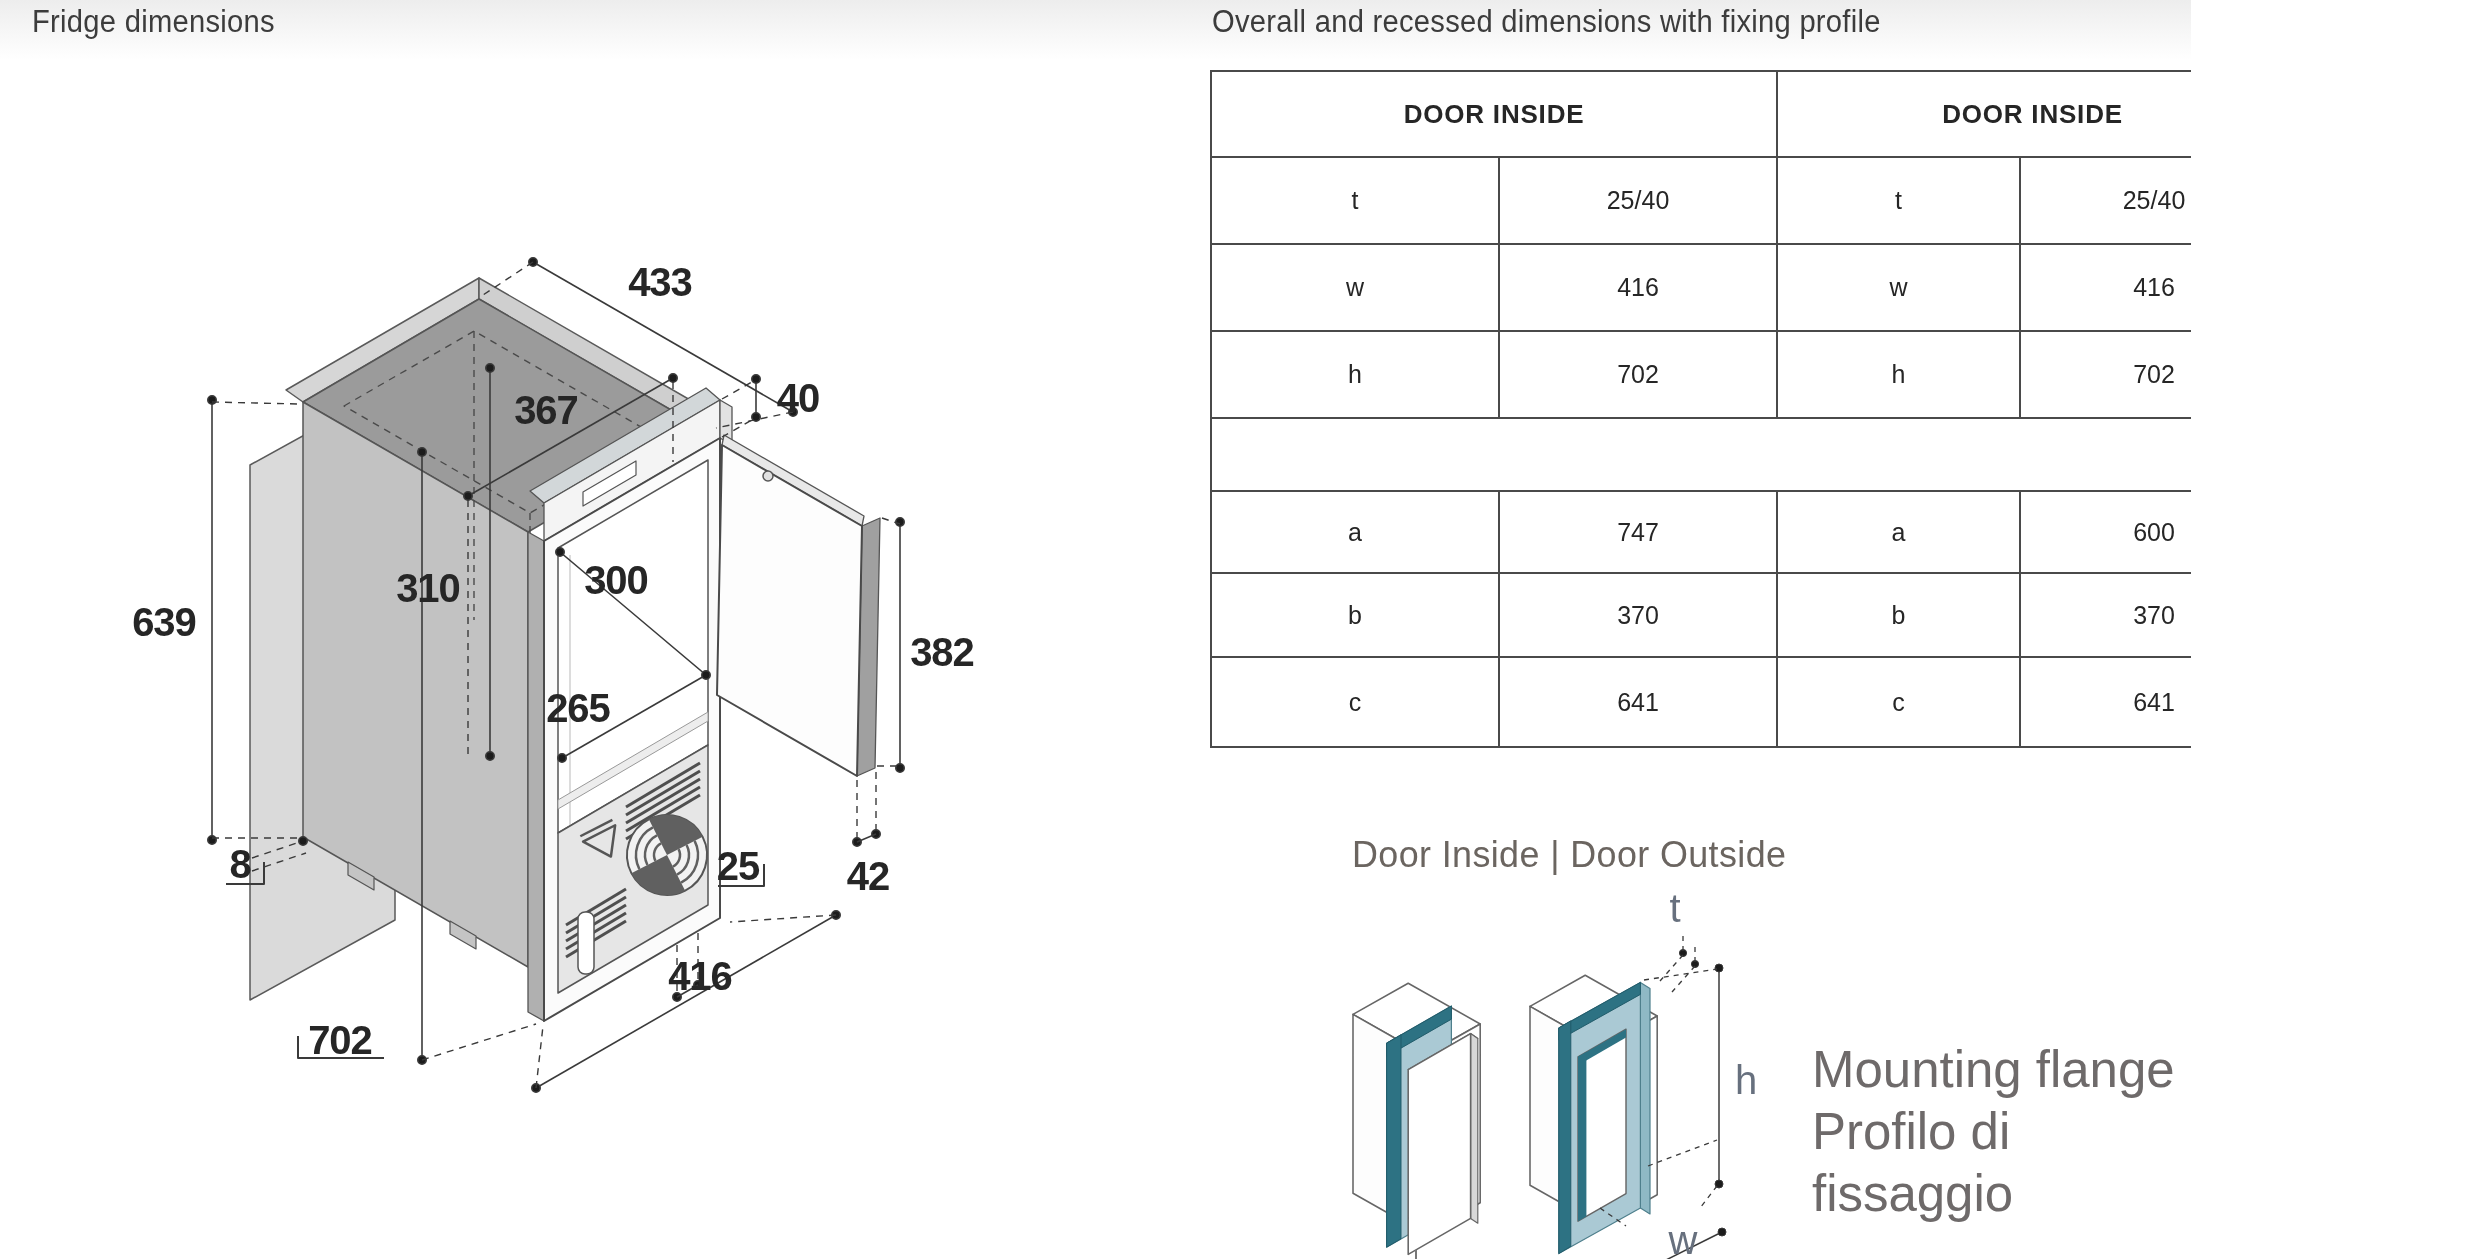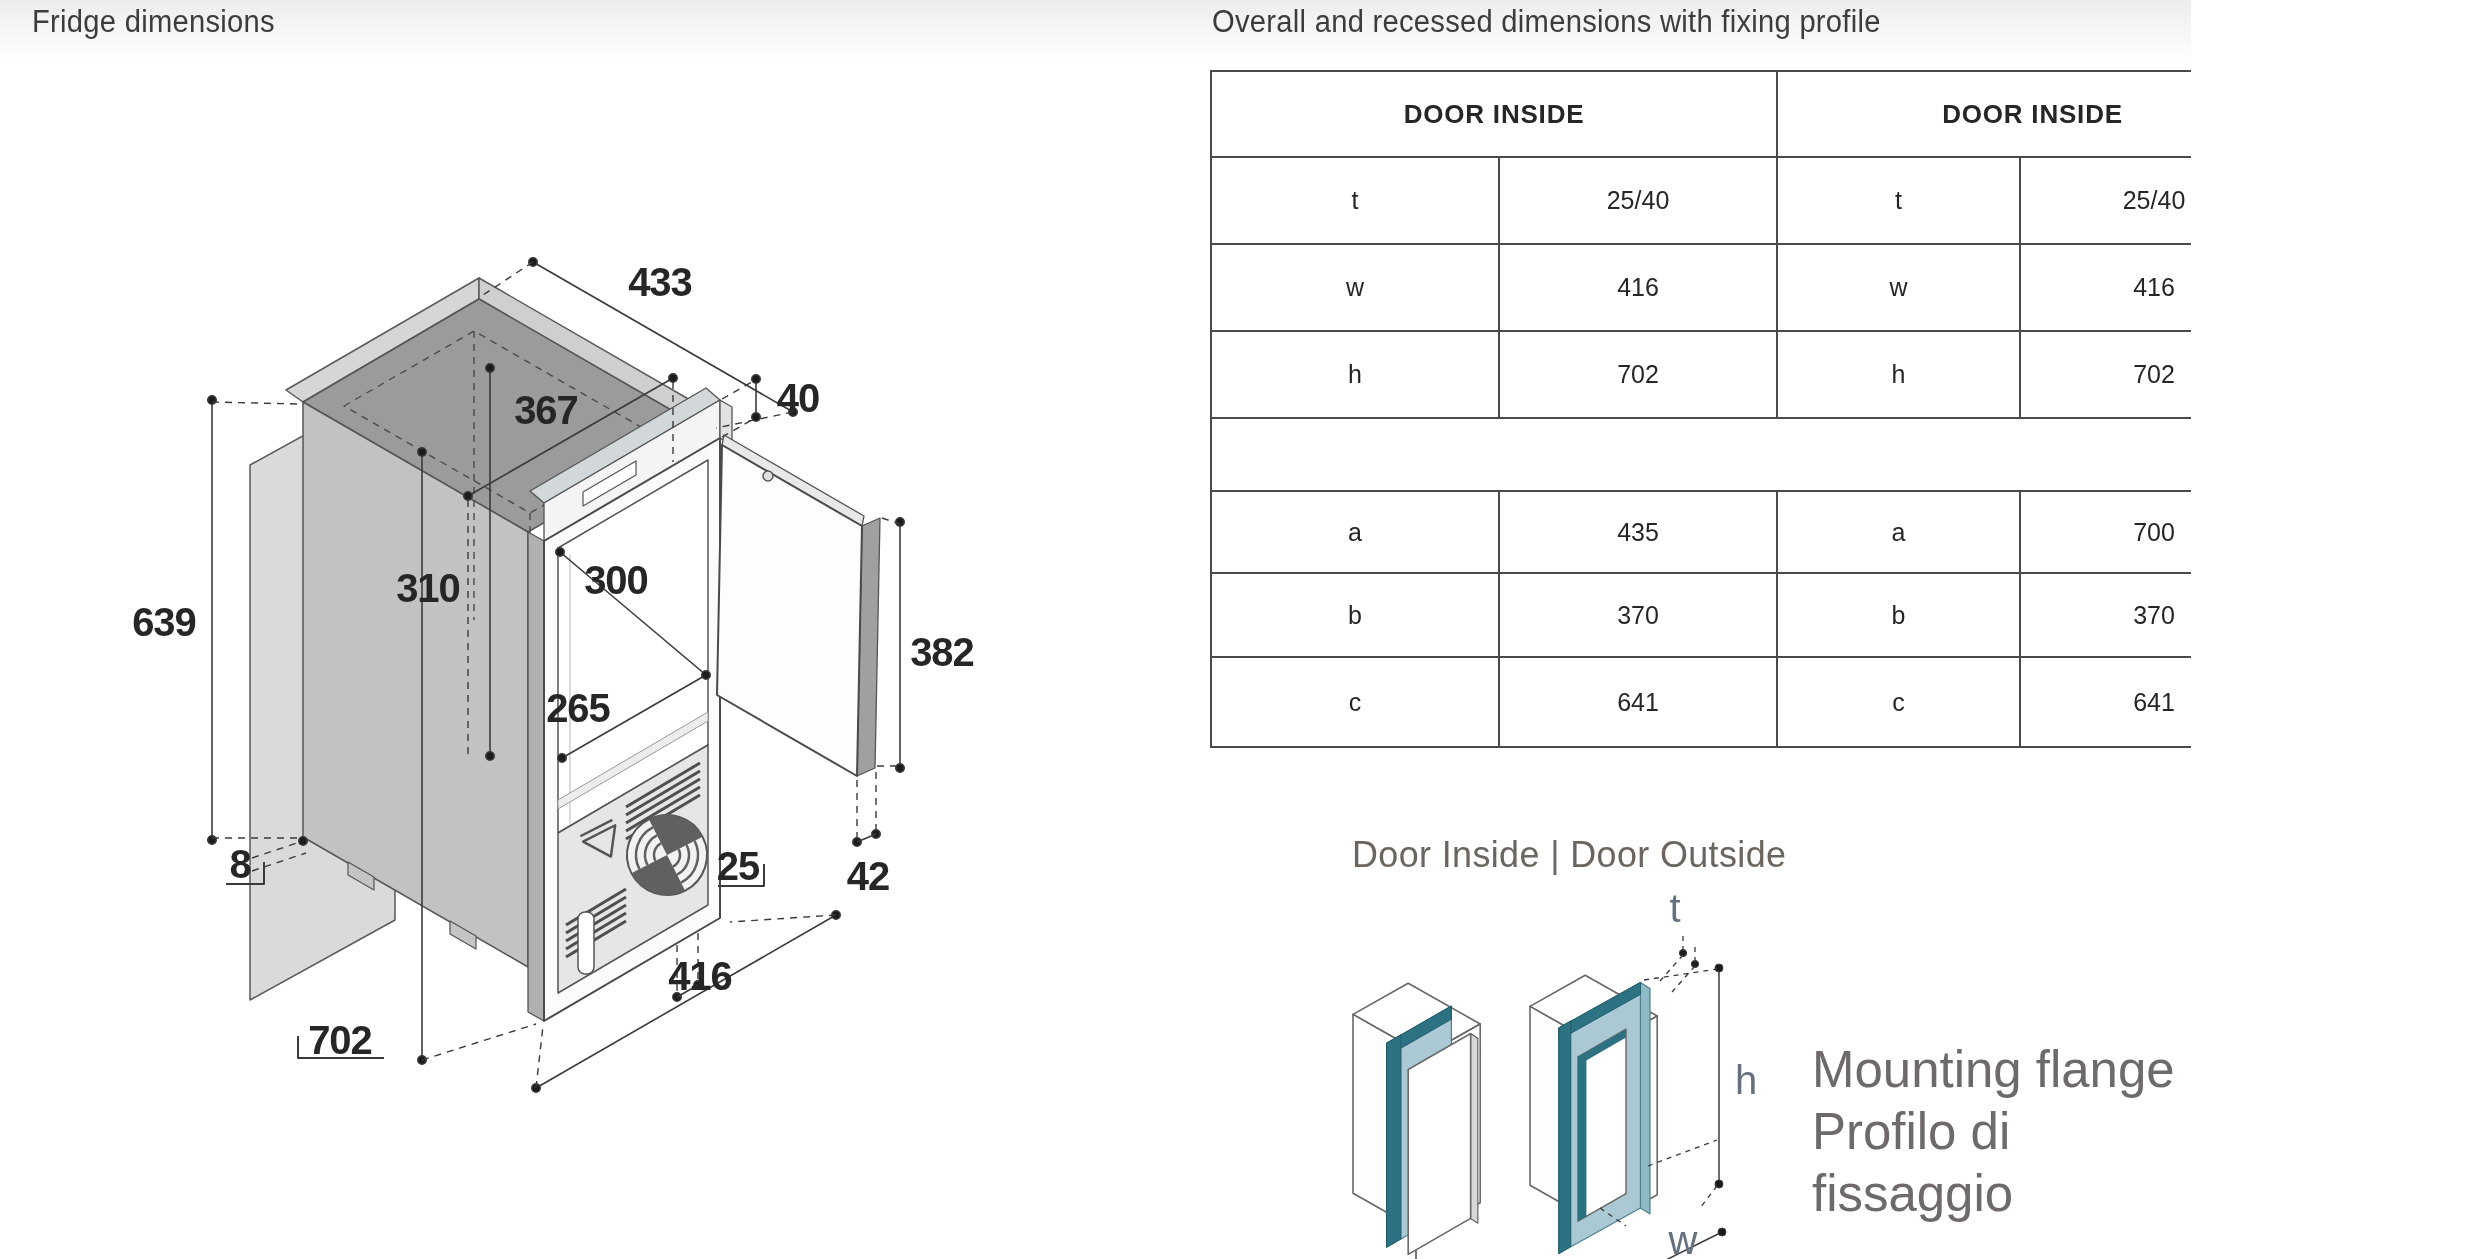--- a/index.html
+++ b/index.html
@@ -242,23 +242,23 @@
       <td>h</td>
       <td>702</td>
       <td>h</td>
       <td>702</td>
     </tr>
     <tr class="r-gap">
       <td colspan="4"></td>
     </tr>
     <tr class="r-a">
       <td>a</td>
-      <td>435</td>
+      <td>747</td>
       <td>a</td>
-      <td>700</td>
+      <td>600</td>
     </tr>
     <tr class="r-b">
       <td>b</td>
       <td>370</td>
       <td>b</td>
       <td>370</td>
     </tr>
     <tr class="r-c">
       <td>c</td>
       <td>641</td>

